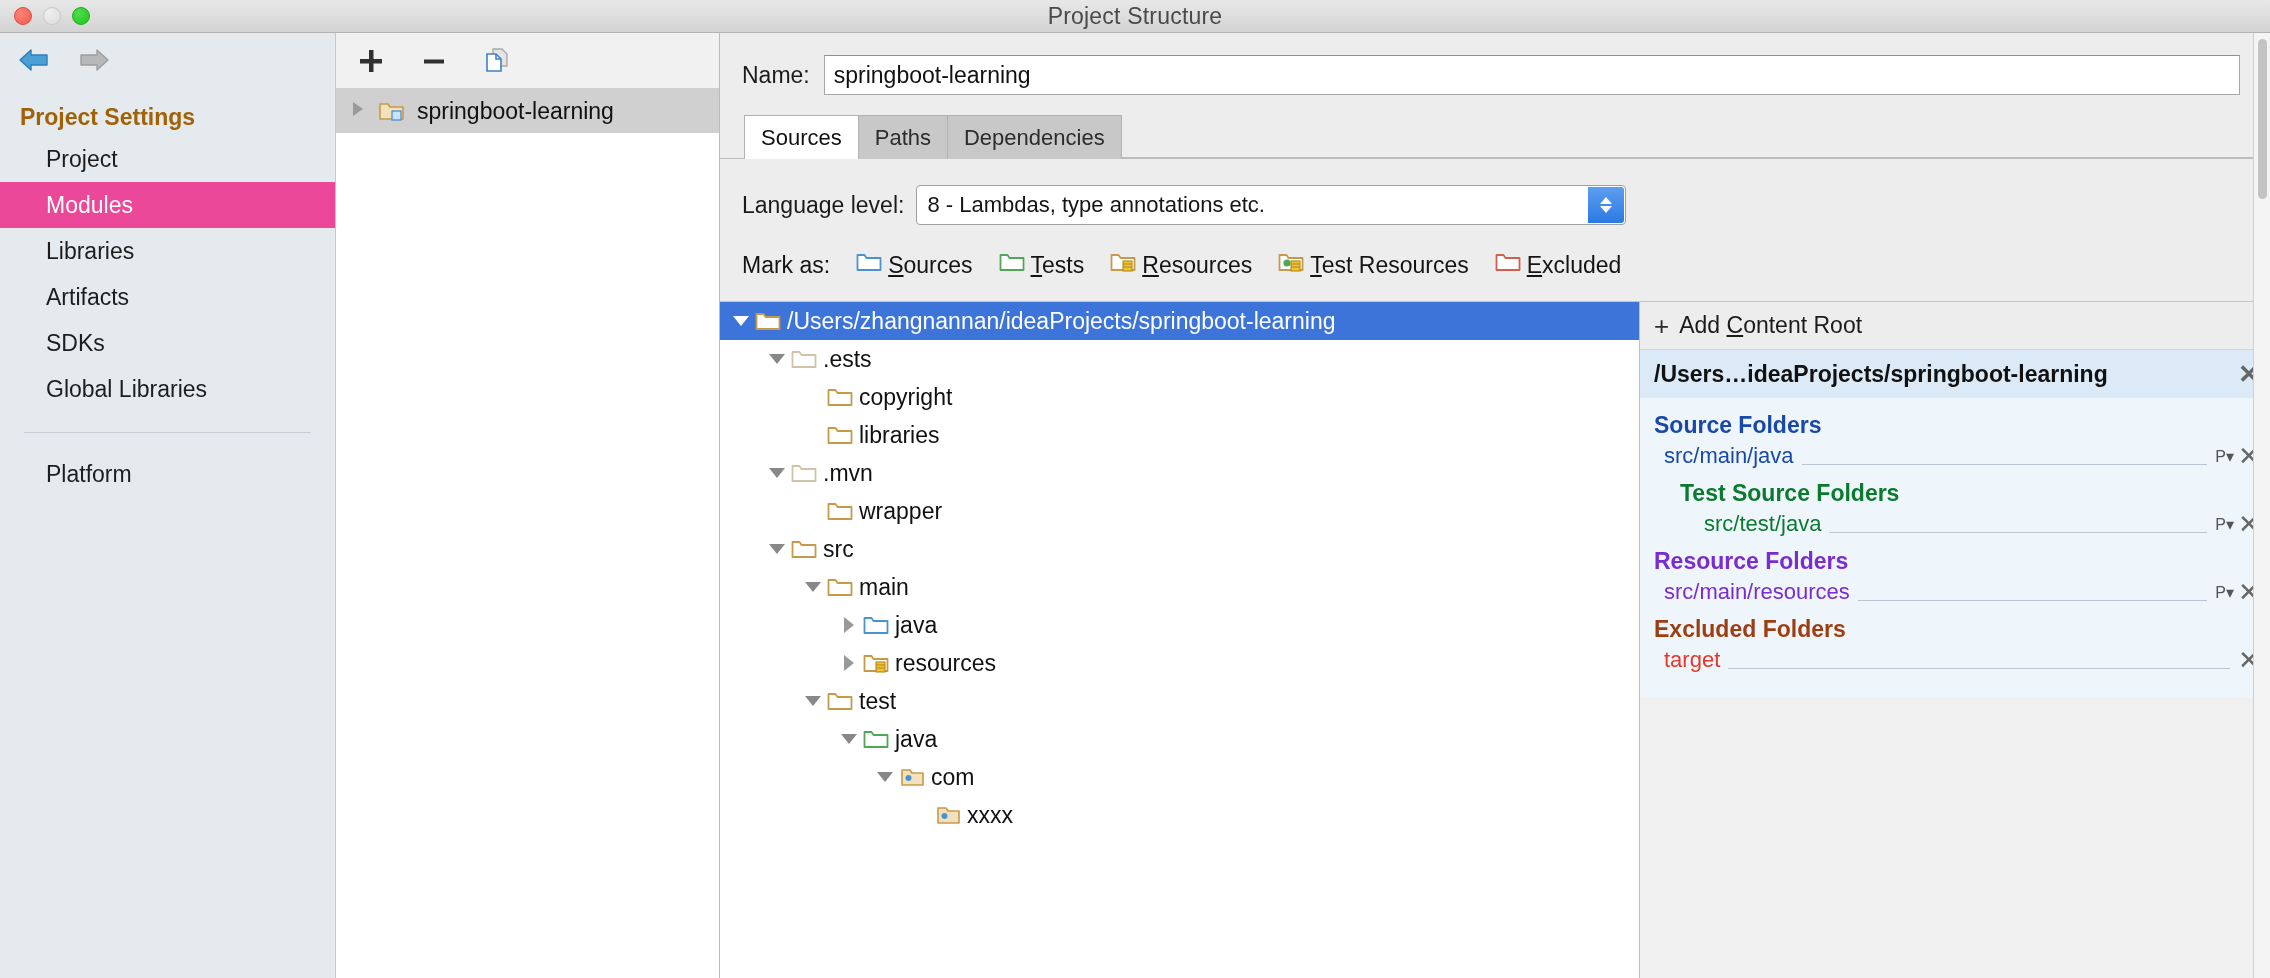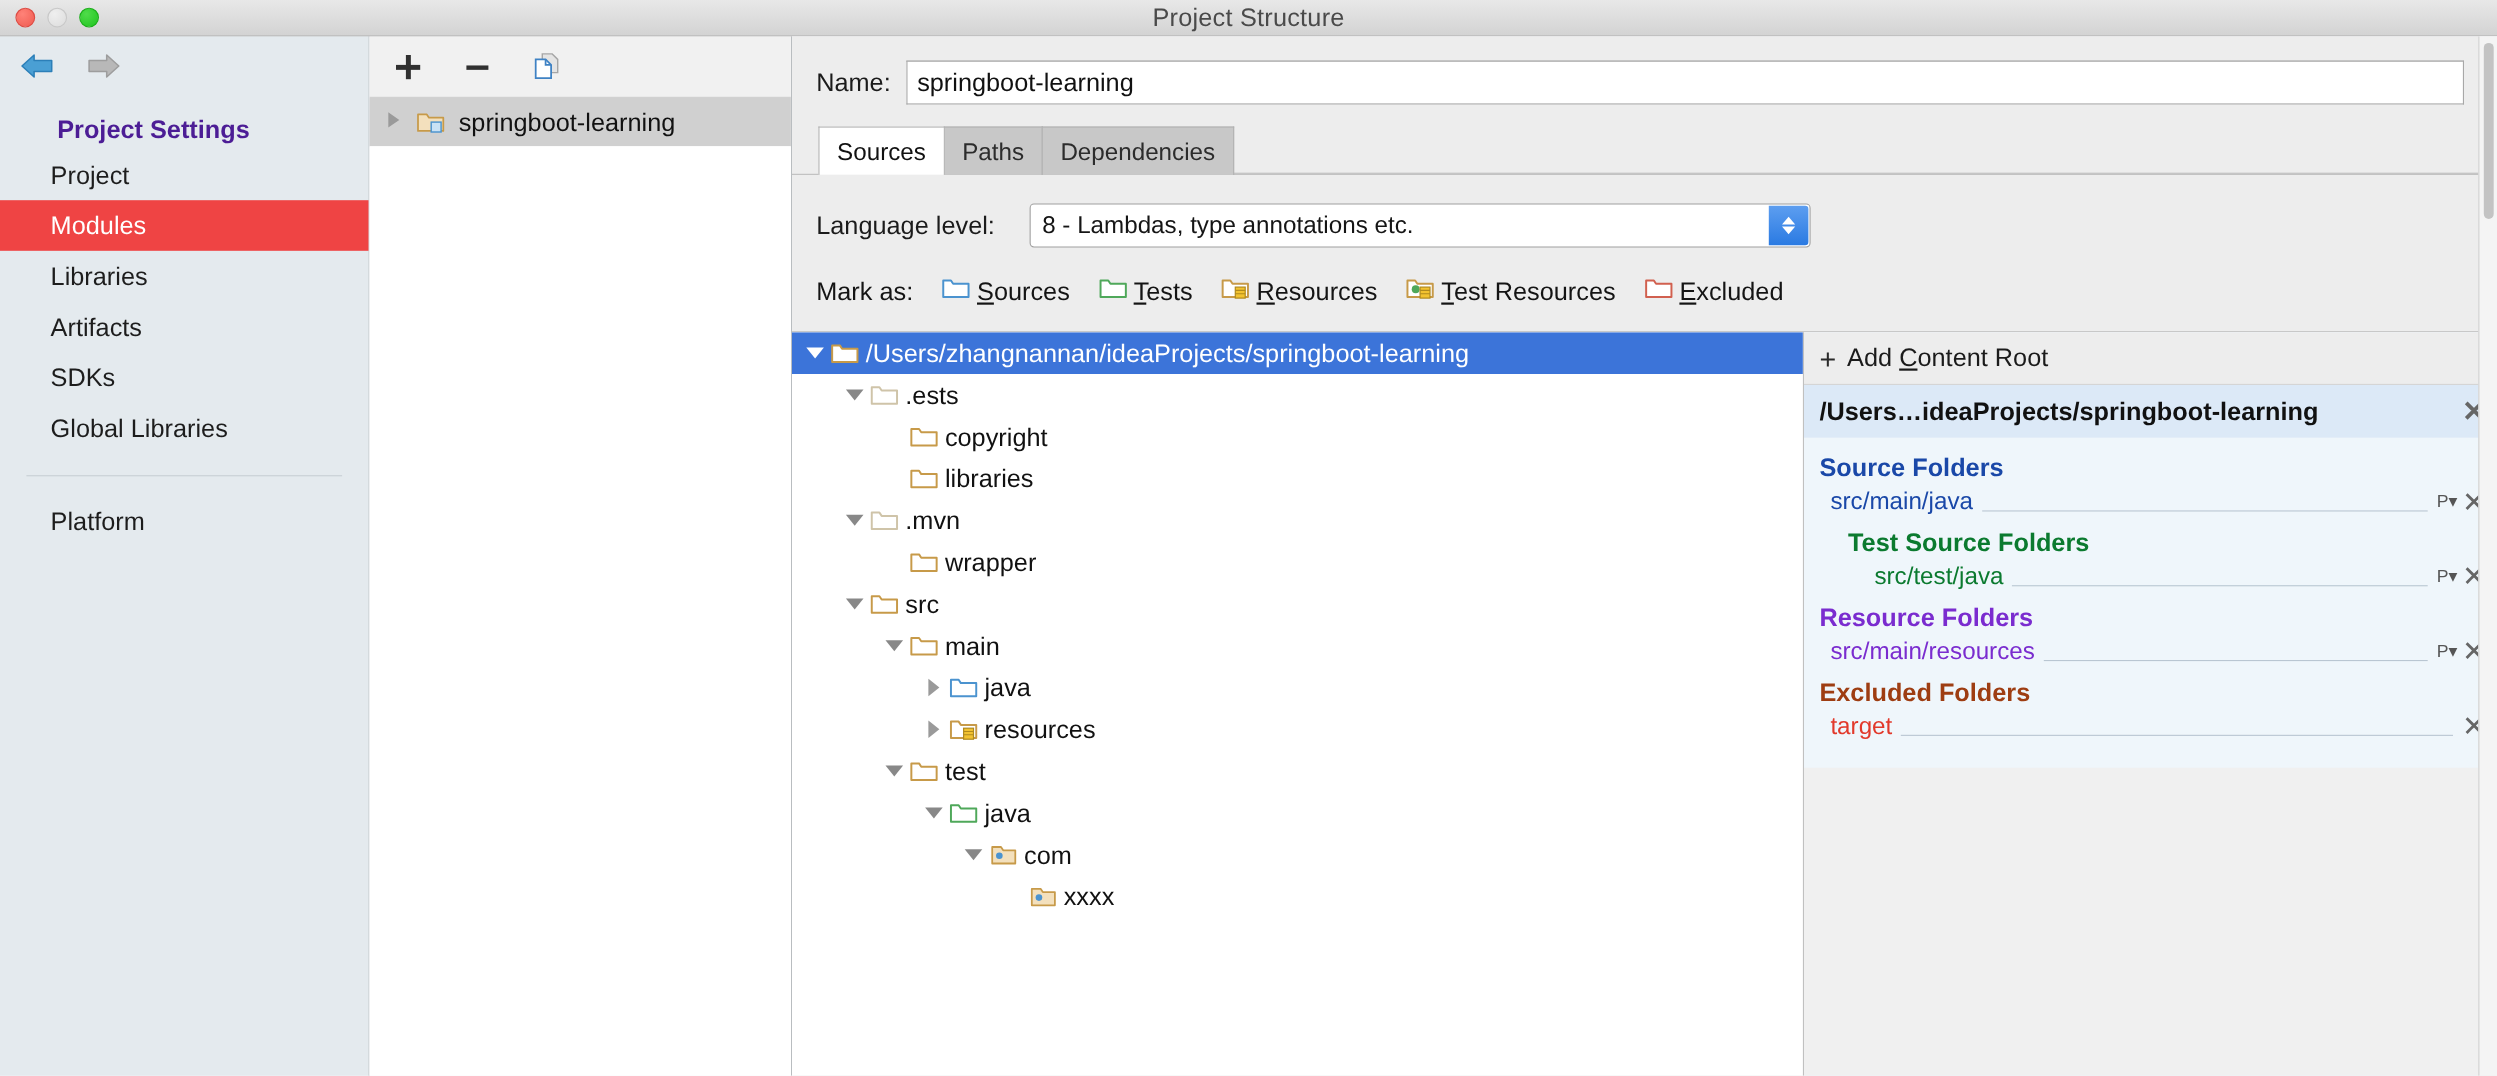--- a/index.html
+++ b/index.html
@@ -56,35 +56,34 @@
     display: flex;
     align-items: center;
     gap: 22px;
     padding-left: 17px;
   }
   .arrow-ico { width: 36px; height: 26px; display: block; }
   .nav-list { padding-top: 12px; }
   .nav-group {
     font-size: 23px;
     font-weight: bold;
-    color: #4c1d95;
+    color: #a16207;
     padding: 5px 0 5px 20px;
-    margin-left: 32px;
   }
   .nav-item {
     font-size: 23px;
     color: #1d1d1d;
     padding: 5px 0 5px 46px;
     line-height: 32px;
     height: 46px;
     display: flex;
     align-items: center;
   }
   .nav-item.selected {
-    background: #ef4444;
+    background: #ec4899;
     color: #ffffff;
   }
   .nav-sep {
     height: 1px;
     background: #c8cfd4;
     margin: 20px 24px 18px 24px;
   }
 
   
   .modcol {
@@ -167,21 +166,21 @@
   .tab.active {
     background: #ffffff;
     color: #111;
     z-index: 2;
   }
   .tab-spacer { flex: 1; border-bottom: 1px solid #bdbdbd; }
 
   .lang-row {
     display: flex;
     align-items: center;
-    gap: 32px;
+    gap: 12px;
     padding: 26px 0 0 22px;
   }
   .lang-label { font-size: 23px; color: #1b1b1b; }
   .combo {
     position: relative;
     width: 710px;
     height: 40px;
     background: #ffffff;
     border: 1px solid #a0a0a0;
     border-radius: 4px;

